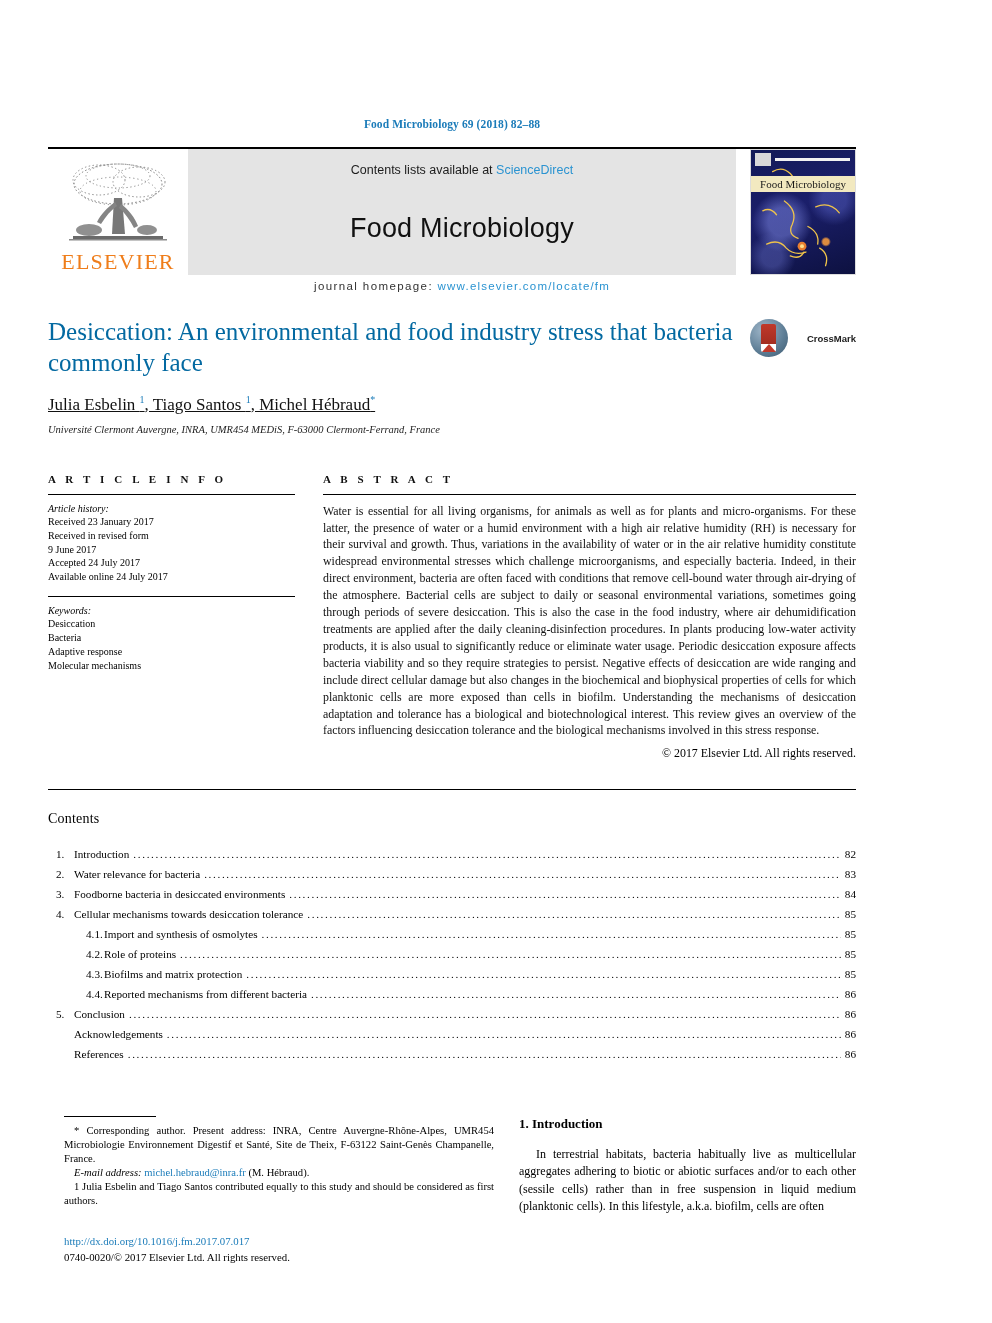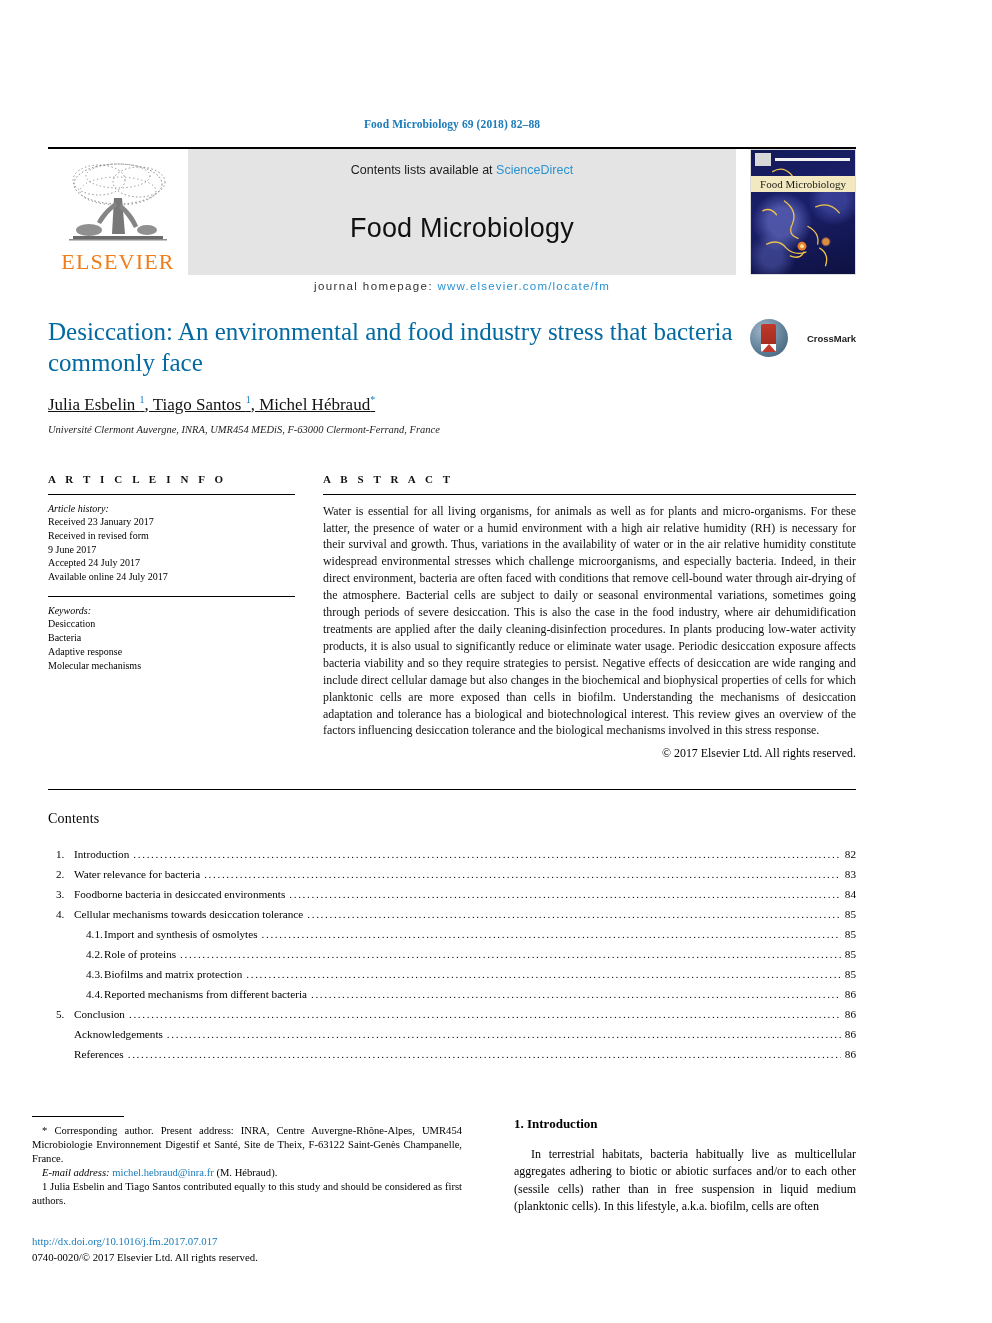--- a/index.html
+++ b/index.html
@@ -216,24 +216,24 @@
     white-space: nowrap;
     letter-spacing: 1.7px;
     color: #000;
     font-size: 11px;
   }
   .toc-page { flex: 0 0 auto; padding-left: 4px; text-align: right; }
 
   
   .bottom {
     position: absolute;
-    left: 32px; right: 48px;
+    left: 64px; right: 48px;
     top: 1070px;
     display: flex;
-    gap: 52px;
+    gap: 25px;
   }
   .bl { width: 430px; flex: 0 0 430px; position: relative; }
   .foot-rule { width: 92px; border-top: 1px solid #000; margin-bottom: 7px; }
   .footnote {
     font-size: 10.6px;
     line-height: 1.33;
     text-align: justify;
   }
   .footnote p { margin-bottom: 0; }
   .footnote .fn-indent { text-indent: 10px; }

